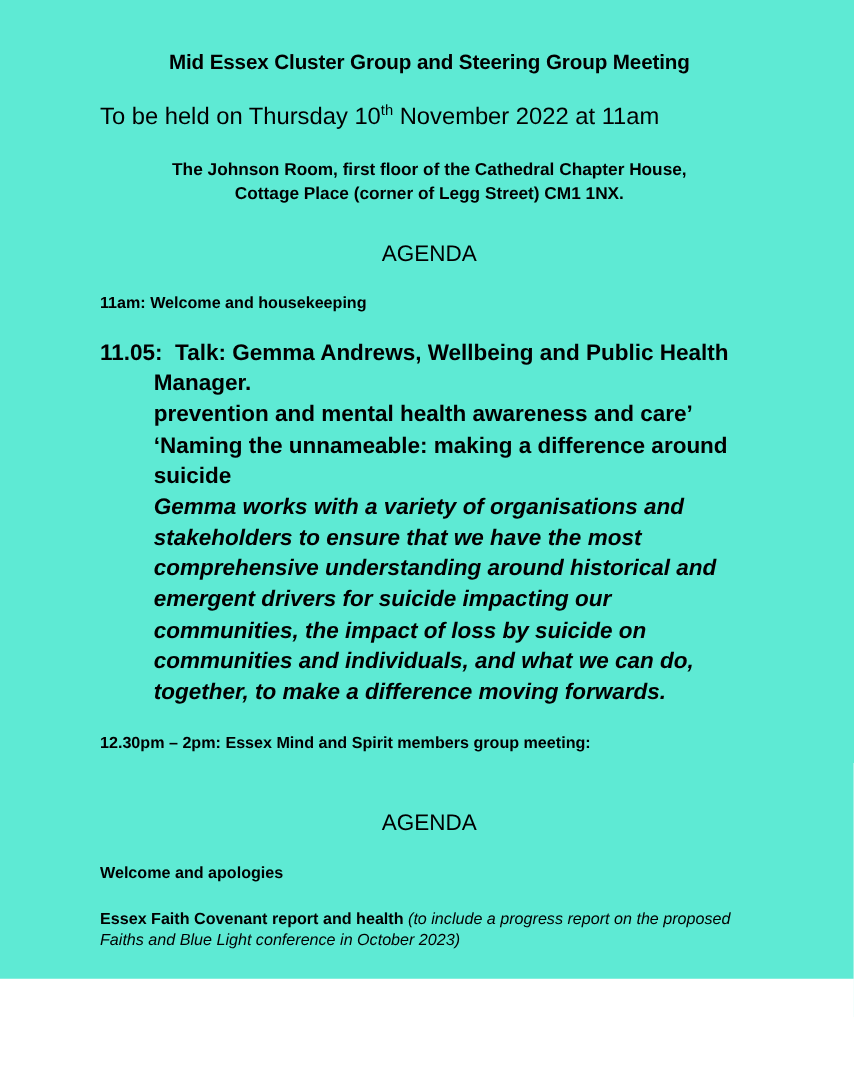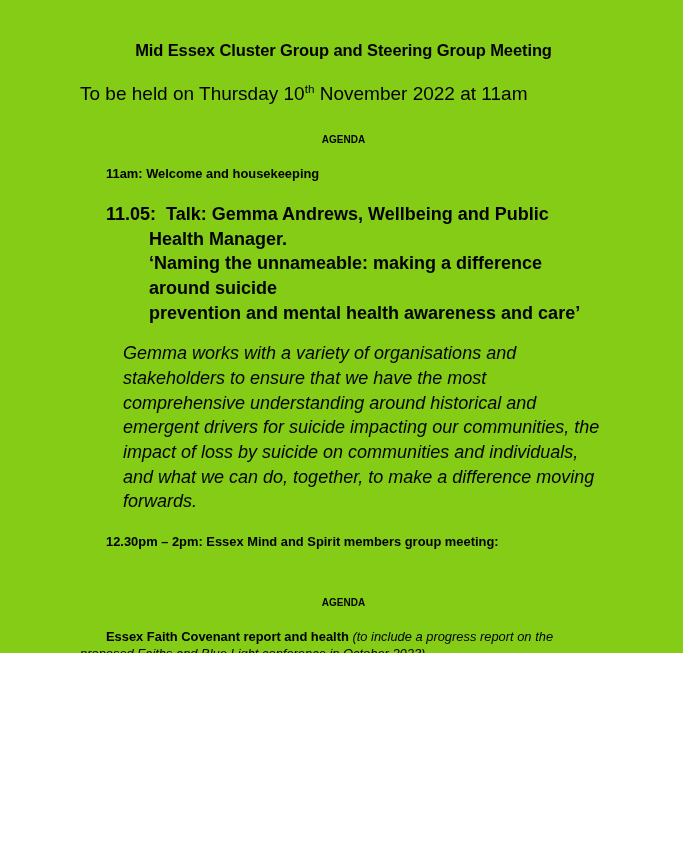--- a/index.html
+++ b/index.html
@@ -10,22 +10,22 @@
   body {
     width: 683px;
     height: 859px;
     font-family: "Liberation Sans", sans-serif;
     color: #000000;
     -webkit-font-smoothing: antialiased;
   }
   .page {
     position: relative;
     width: 683px;
-    height: 653px;
-    background: #84cc16;
+    height: 783px;
+    background: #5eead4;
     overflow: hidden;
   }
   .content {
     position: absolute;
     left: 80px;
     top: 0;
     width: 527px;
   }
 
   
@@ -62,38 +62,38 @@
   .note {
     font-size: 12.6px;
     font-weight: bold;
     font-style: italic;
     text-align: left;
     line-height: 1.35;
     margin: 0;
     padding-top: 21px;
   }
   .agenda-head {
-    font-size: 10px;
-    font-weight: bold;
+    font-size: 18px;
+    font-weight: normal;
     text-align: center;
     margin: 0;
     line-height: 1.2;
   }
   .agenda-head.first { padding-top: 28px; }
   .agenda-head.second { padding-top: 46px; }
 
   
   .item {
     font-size: 12.9px;
     line-height: 1.37;
     margin: 0;
     padding-top: 19px;
     text-align: left;
   }
-  .b { font-weight: bold; font-style: normal; margin-left: 26px; }
+  .b { font-weight: bold; font-style: normal; }
   .i { font-weight: normal; font-style: italic; }
 
   
   .talk {
     font-size: 18px;
     line-height: 1.37;
     margin: 0;
     padding-top: 19px;
   }
   .talk .hang {
@@ -102,52 +102,53 @@
     text-indent: -43px;
   }
   .talk .indent {
     display: block;
     padding-left: 43px;
   }
   .talk .desc {
     display: block;
     padding-left: 43px;
     font-style: italic;
-    font-weight: normal;
-    margin-top: 16px;
+    font-weight: bold;
   }
 </style>
 </head>
 <body>
 
 <div class="page">
   <div class="content">
 
     <h1 class="doc-title">Mid Essex Cluster Group and Steering Group Meeting</h1>
 
     <p class="subtitle"><span>To be held on Thursday 10</span><sup>th</sup><span> November 2022 at 11am</span></p>
 
+    <p class="venue"><span>The Johnson Room, first floor of the Cathedral Chapter House,</span><br><span>Cottage Place (corner of Legg Street) CM1 1NX.</span></p>
 
 
     <h2 class="agenda-head first">AGENDA</h2>
 
     <p class="item b">11am: Welcome and housekeeping</p>
 
     <div class="talk">
       <span class="hang b"><span>11.05:</span>&nbsp;&nbsp;<span>Talk: Gemma Andrews, Wellbeing and Public Health Manager.</span></span>
+      <span class="indent b">prevention and mental health awareness and care’</span>
       <span class="indent b">‘Naming the unnameable: making a difference around suicide</span>
-      <span class="indent b">prevention and mental health awareness and care’</span>
       <span class="desc">Gemma works with a variety of organisations and stakeholders to ensure that we have the most comprehensive understanding around historical and emergent drivers for suicide impacting our communities, the impact of loss by suicide on communities and individuals, and what we can do, together, to make a difference moving forwards.</span>
     </div>
 
 
 
     <p class="item b">12.30pm – 2pm: Essex Mind and Spirit members group meeting:</p>
 
     <h2 class="agenda-head second">AGENDA</h2>
 
+    <p class="item"><span class="b">Welcome and apologies</span></p>
 
 
 
     <p class="item"><span class="b">Essex Faith Covenant report and health</span><span class="i"> (to include a progress report on the proposed Faiths and Blue Light conference in October 2023)</span></p>
 
   </div>
 </div>
 
 </body></html>

